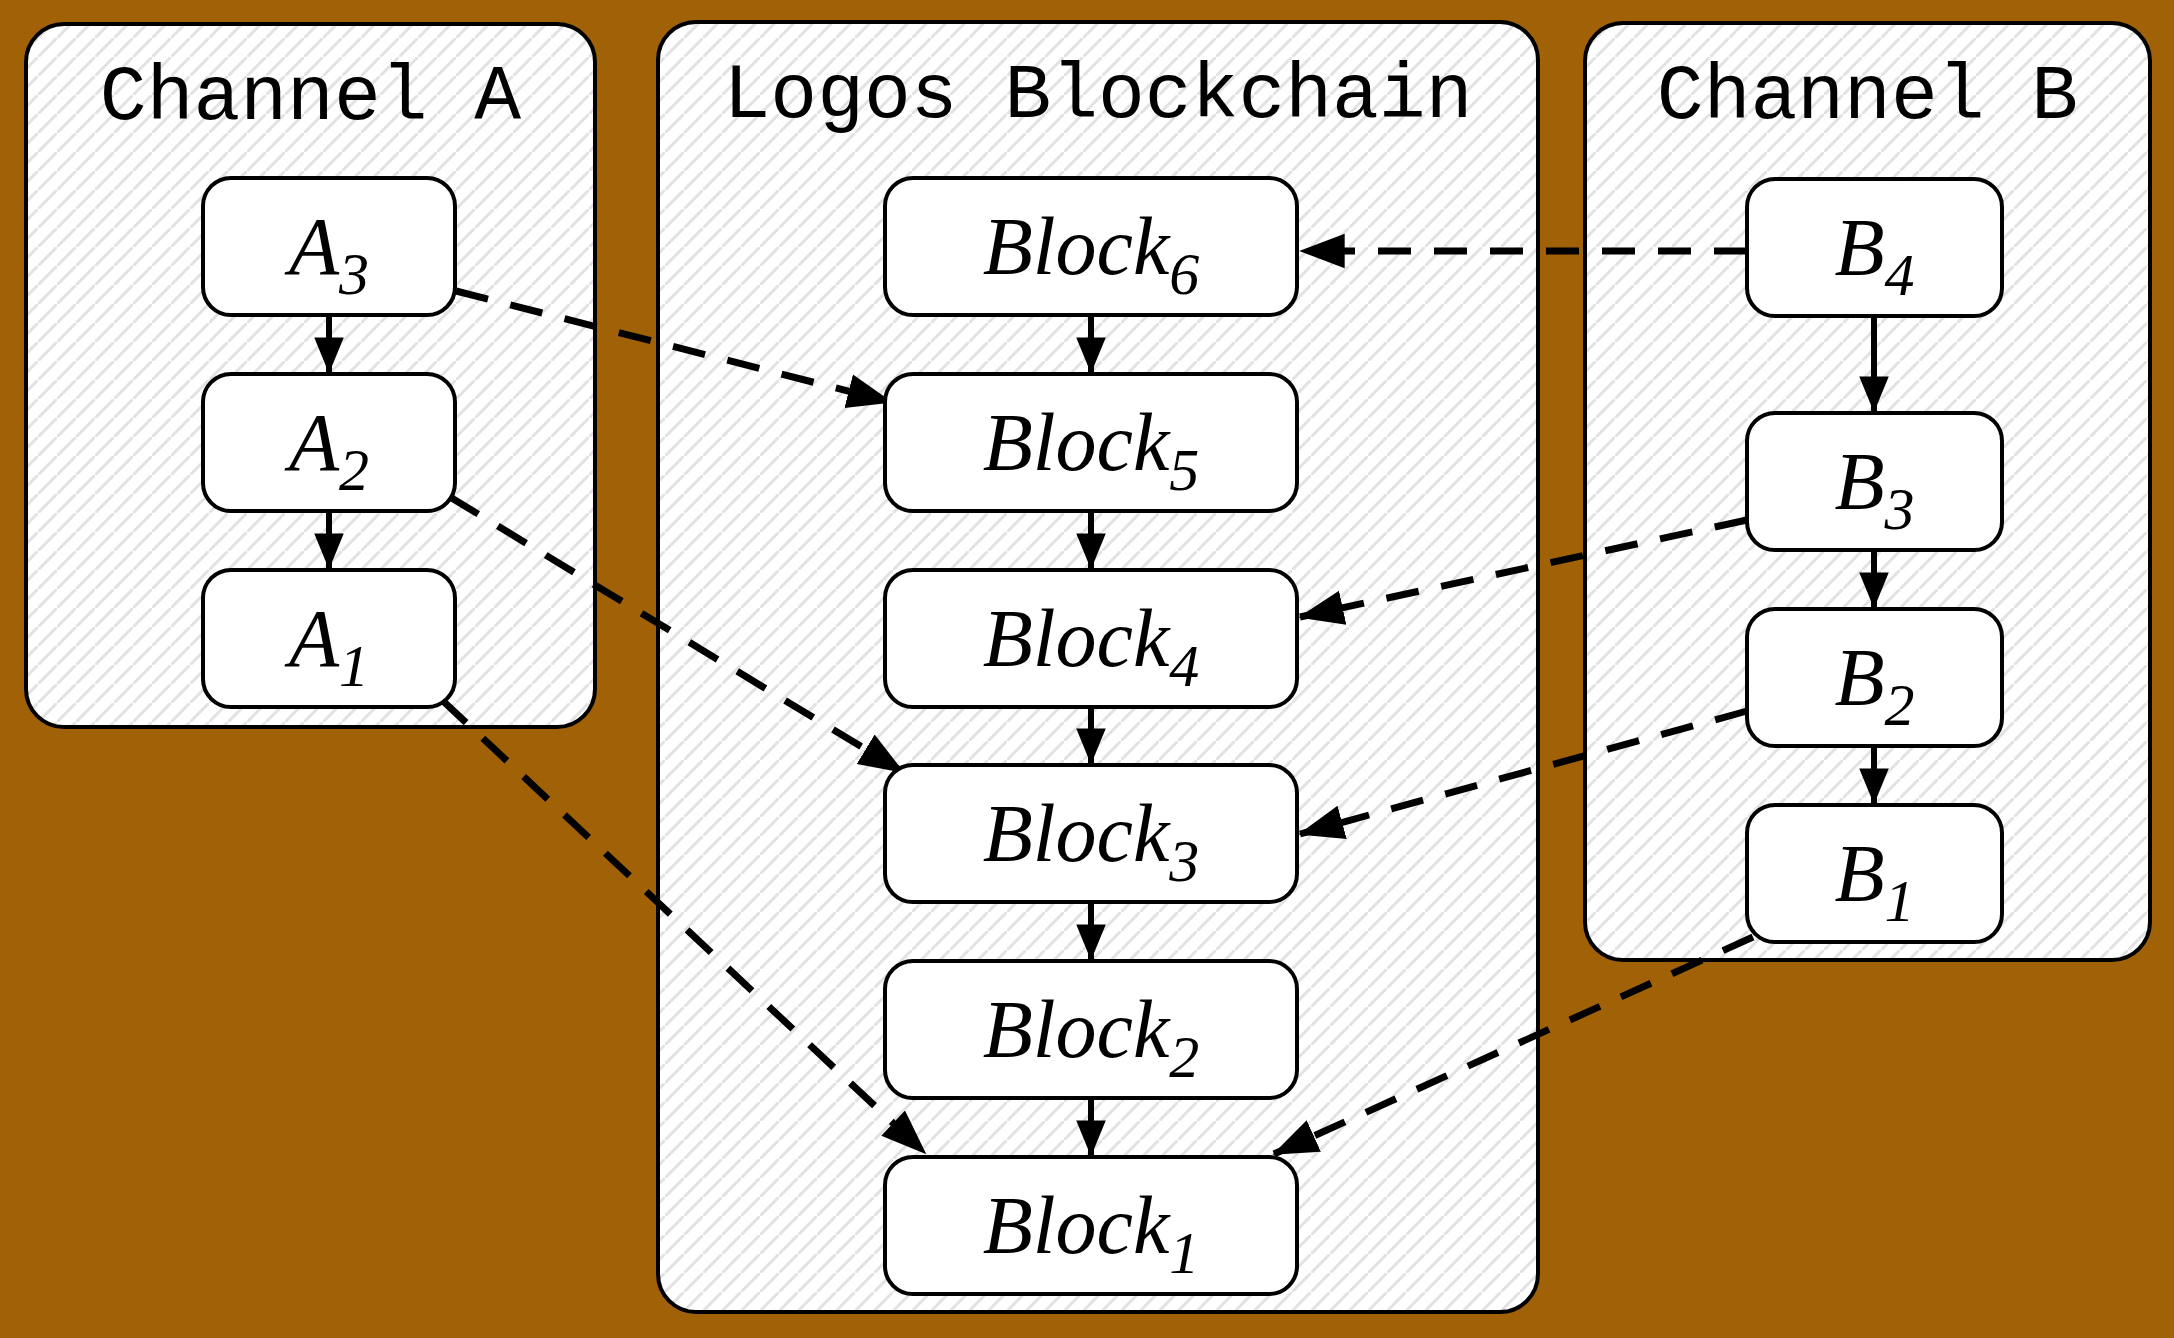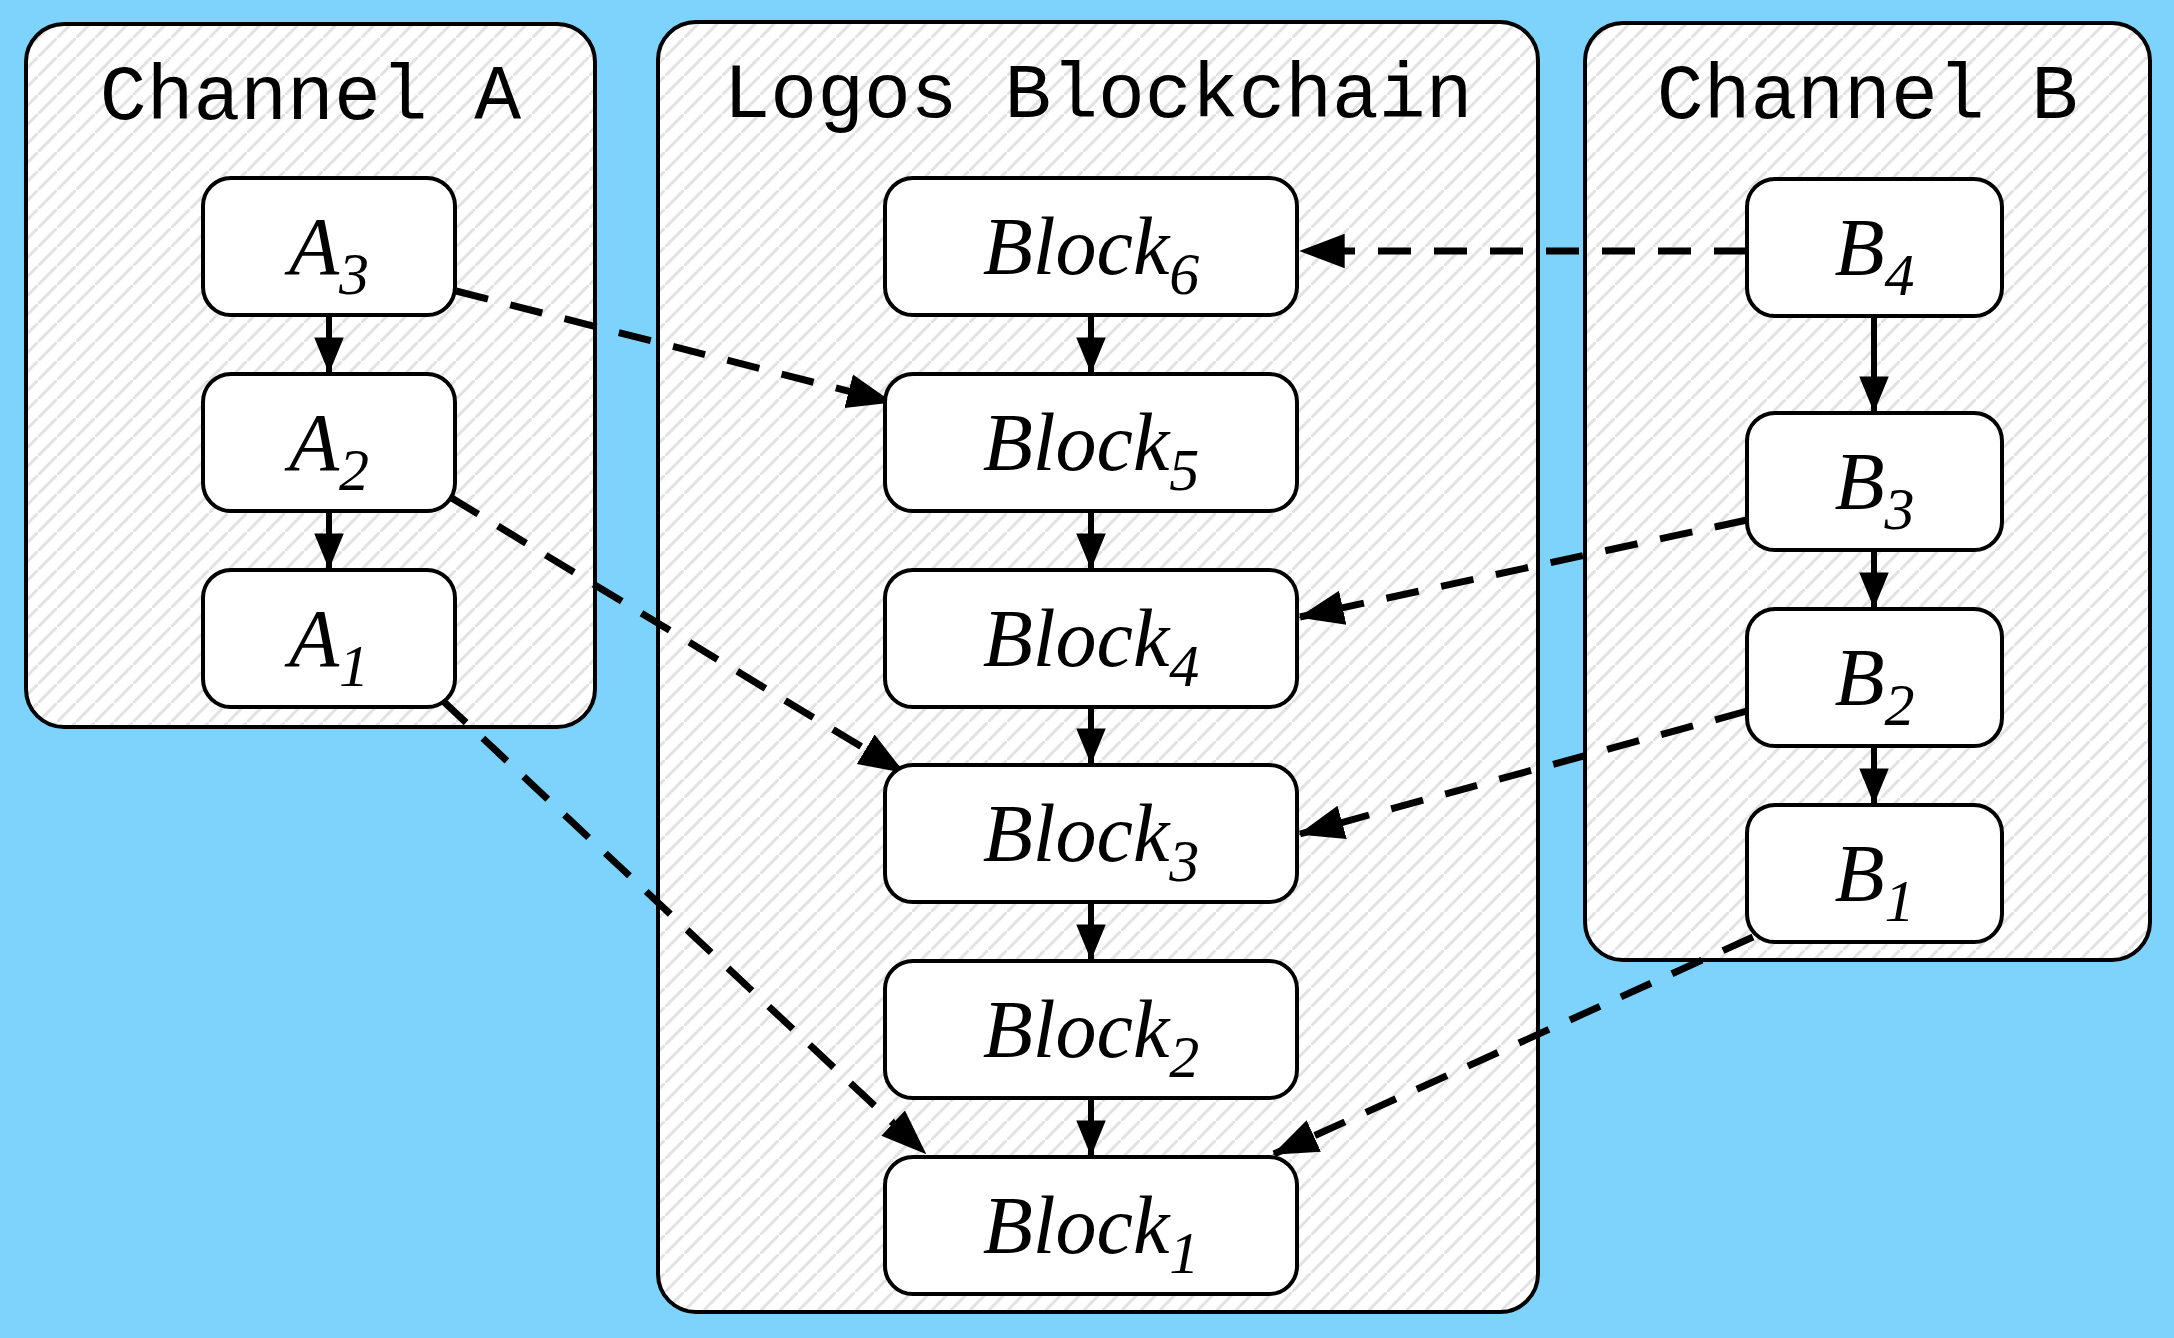--- a/index.html
+++ b/index.html
@@ -3,21 +3,21 @@
 <meta charset="utf-8">
 <style>
   html, body {
     margin: 0;
     padding: 0;
     background: #ffffff;
   }
   .stage {
     width: 2174px;
     height: 1338px;
-    background: #7dd3fc;
+    background: #a16207;
     overflow: hidden;
   }
   svg { display: block; }
   .container-title {
     font-family: "Liberation Mono", "DejaVu Sans Mono", monospace;
     font-size: 78px;
     fill: #000000;
   }
   .node-label {
     font-family: "Liberation Serif", "DejaVu Serif", serif;

